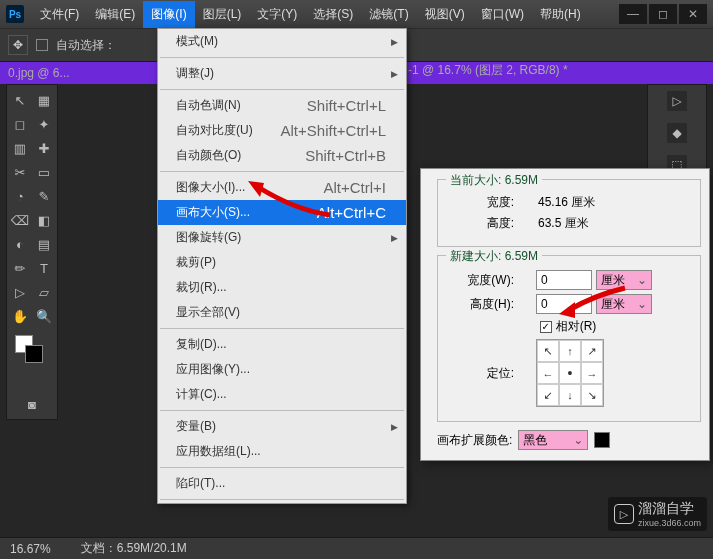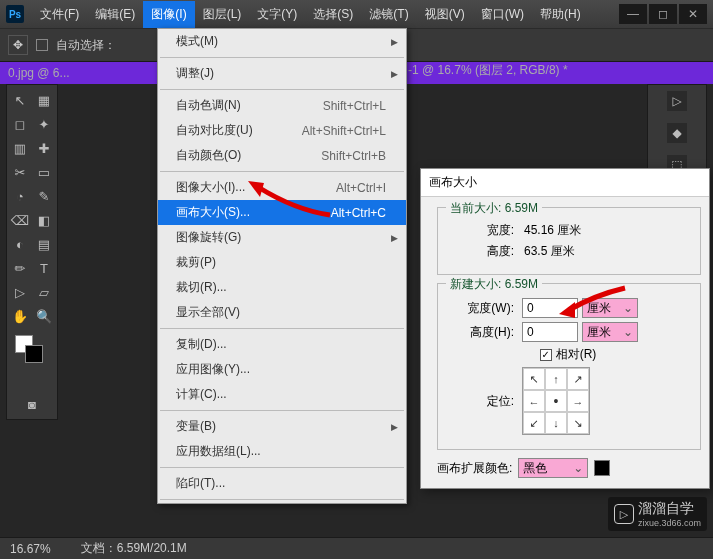--- a/index.html
+++ b/index.html
@@ -25,34 +25,34 @@
 .quickmask{margin-top:26px;display:flex;justify-content:center;}
 .rightpanel{position:absolute;right:6px;top:0;width:60px;background:#383838;border:1px solid #1a1a1a;padding:6px;}
 .rpicon{width:20px;height:20px;background:#2a2a2a;margin:0 auto 12px;display:flex;align-items:center;justify-content:center;color:#bbb;}
 .statusbar{position:absolute;bottom:0;left:0;right:0;height:22px;background:#383838;border-top:1px solid #1a1a1a;display:flex;align-items:center;padding:0 10px;color:#ccc;gap:30px;}
 
 .dropdown{position:absolute;left:157px;top:28px;width:250px;background:#eaeaea;border:1px solid #999;box-shadow:2px 2px 6px rgba(0,0,0,0.5);color:#333;}
 .dd-item{padding:4px 20px 4px 18px;display:flex;justify-content:space-between;align-items:center;position:relative;}
 .dd-item.has-sub::after{content:"▶";font-size:9px;color:#555;position:absolute;right:8px;}
 .dd-item.hl{background:#1473e6;color:#fff;}
 .dd-sep{height:1px;background:#bbb;margin:3px 2px;}
-.shortcut{color:#666;font-size:12px;}
+.shortcut{color:#666;font-size:15px;}
 .dd-item.hl .shortcut{color:#fff;}
 
 .red-arrow{position:absolute;z-index:50;}
 .red-arrow .line{stroke:#d00;stroke-width:5;fill:none;}
 .red-arrow .head{fill:#d00;}
 
 .dialog{position:absolute;left:420px;top:168px;width:290px;background:#f0f0f0;border:1px solid #888;box-shadow:3px 3px 10px rgba(0,0,0,0.4);}
 .dlg-title{background:#fff;border-bottom:1px solid #ccc;padding:5px 8px;font-weight:normal;}
 .dlg-body{padding:10px 8px 10px 16px;}
 .fieldset{border:1px solid #bbb;padding:10px 10px 10px 8px;margin-bottom:8px;position:relative;}
 .fieldset .legend{position:absolute;top:-8px;left:8px;background:#f0f0f0;padding:0 4px;color:#14532d;}
 .frow{display:flex;align-items:center;margin:4px 0;gap:4px;}
-.frow label{width:68px;text-align:right;margin-right:4px;}
+.frow label{width:68px;text-align:right;margin-right:18px;}
 .frow .val{margin-left:2px;}
 .inp{width:56px;height:20px;border:1px solid #888;background:#fff;padding:0 4px;}
 .sel{width:56px;height:20px;border:1px solid #888;background:#f9a8d4;padding:0 4px;display:flex;align-items:center;justify-content:space-between;}
 .sel::after{content:"⌄";color:#555;}
 .chk2{width:12px;height:12px;border:1px solid #555;display:inline-flex;align-items:center;justify-content:center;background:#fff;}
 .chk2.on::after{content:"✓";font-size:10px;}
 .anchor{display:grid;grid-template-columns:repeat(3,22px);grid-template-rows:repeat(3,22px);border:1px solid #999;background:#fff;}
 .anchor .cell{border:1px solid #ccc;display:flex;align-items:center;justify-content:center;font-size:11px;color:#333;}
 .anchor .cell.center{font-size:14px;}
 .ext-row{display:flex;align-items:center;gap:6px;margin-top:2px;}
@@ -224,21 +224,20 @@
       <span>应用数据组(L)...</span>
     </div>
     <div class="dd-sep"></div>
     <div class="dd-item">
       <span>陷印(T)...</span>
     </div>
     <div class="dd-sep"></div>
   </div>
 
 <div class="dialog">
-  <div class="dlg-title">画布大小</div>
   <div class="dlg-body">
     <div class="fieldset">
       <span class="legend"><span>当前大小:</span> <span>6.59M</span></span>
       <div class="frow">
           <label>宽度:</label>
           <span class="val">45.16 厘米</span>
         </div>
       <div class="frow">
           <label>高度:</label>
           <span class="val">63.5 厘米</span>

